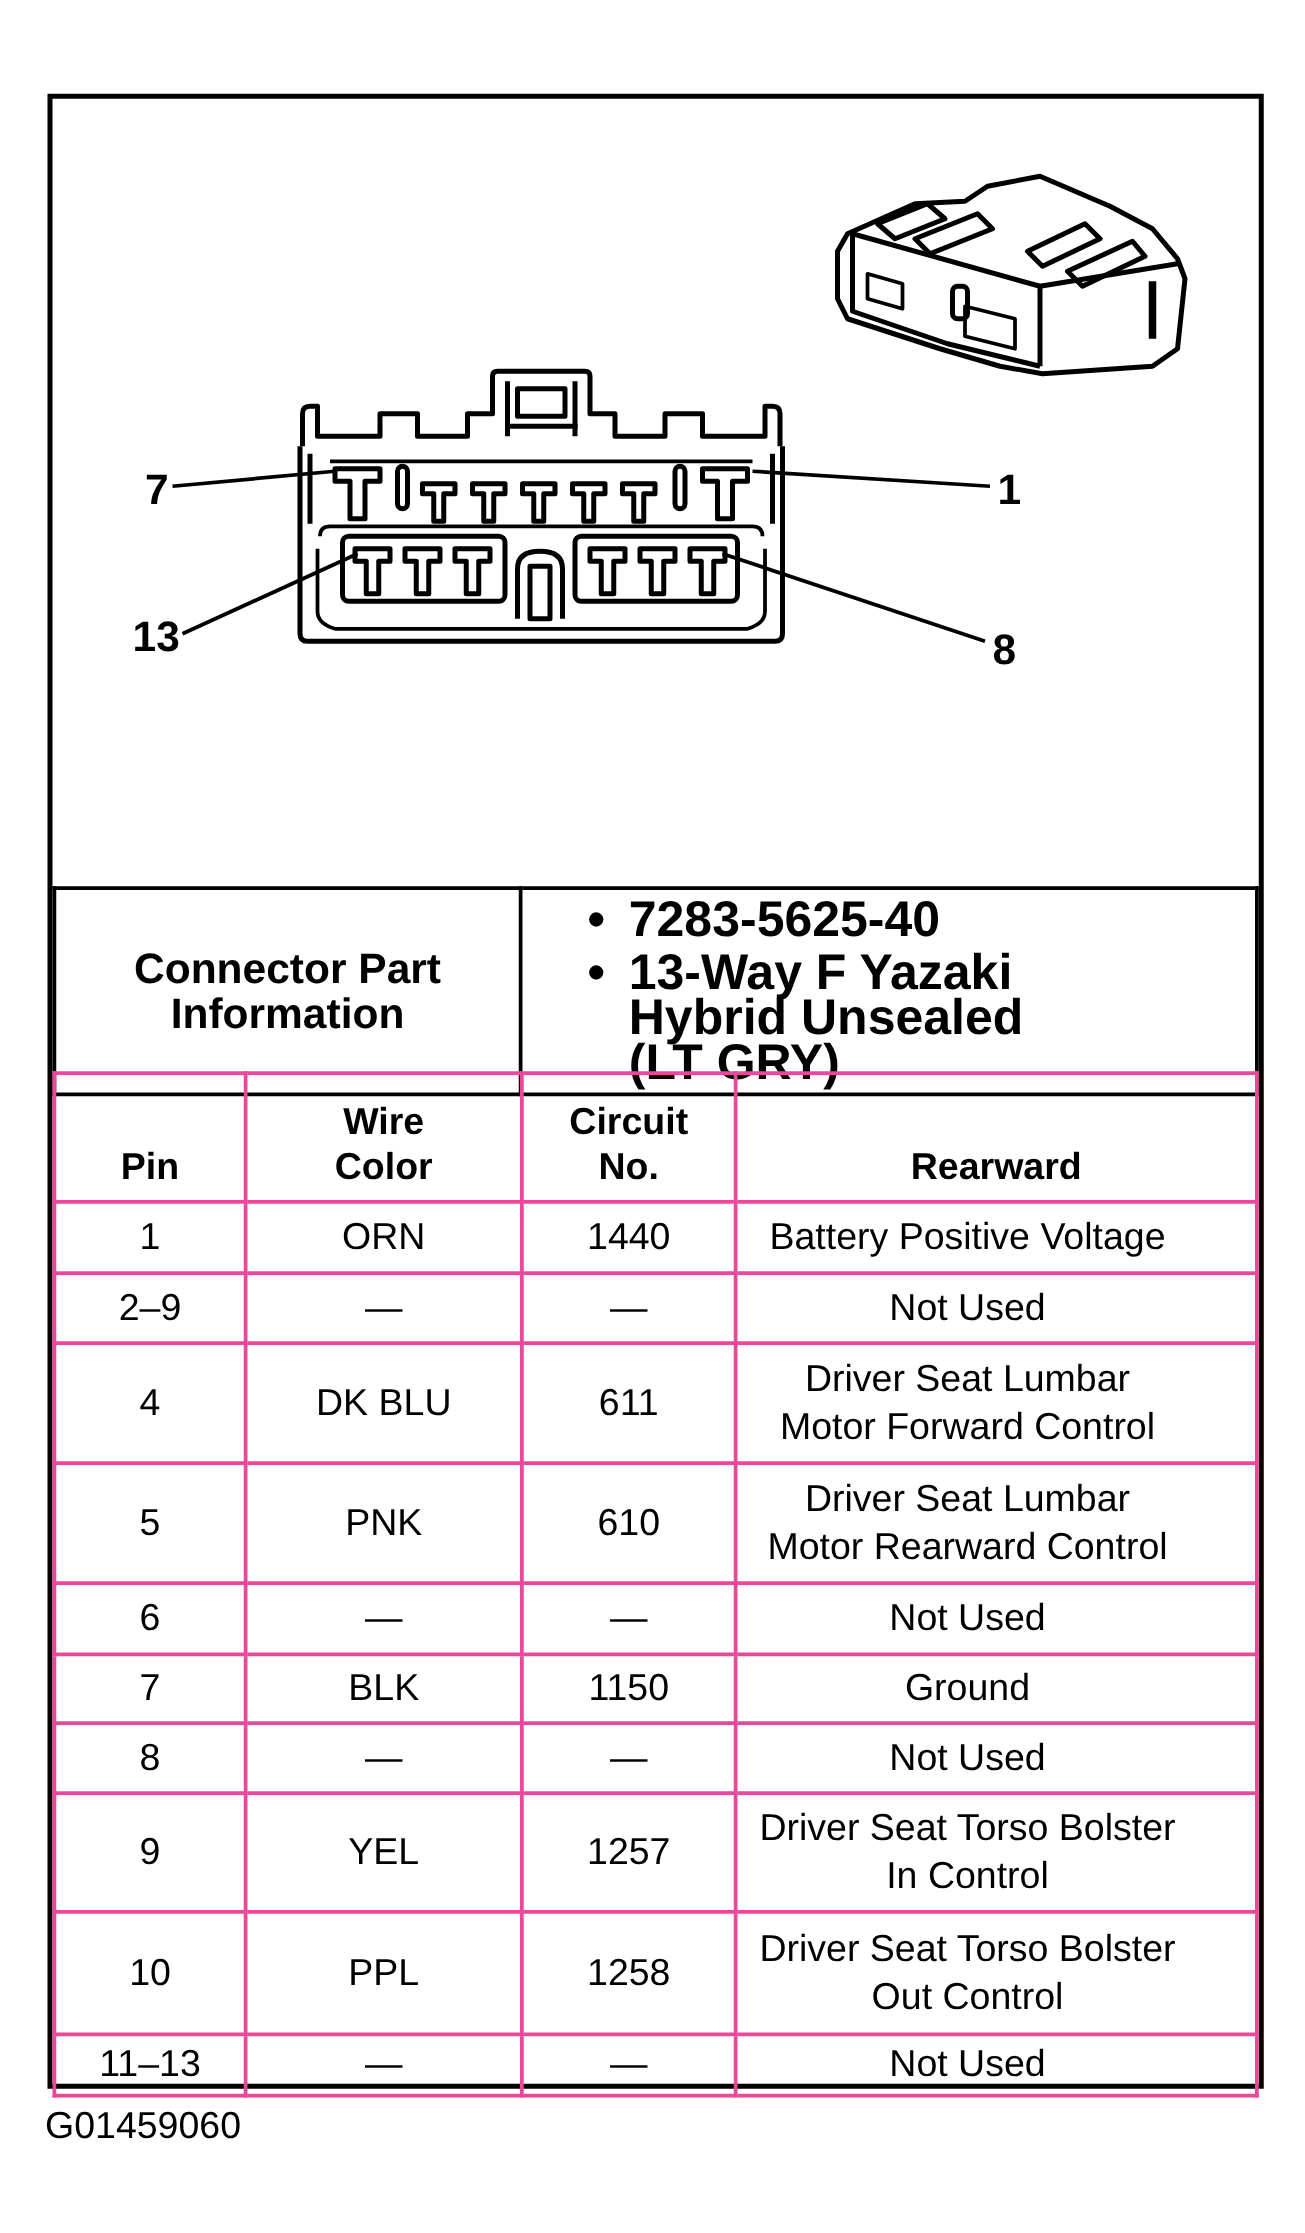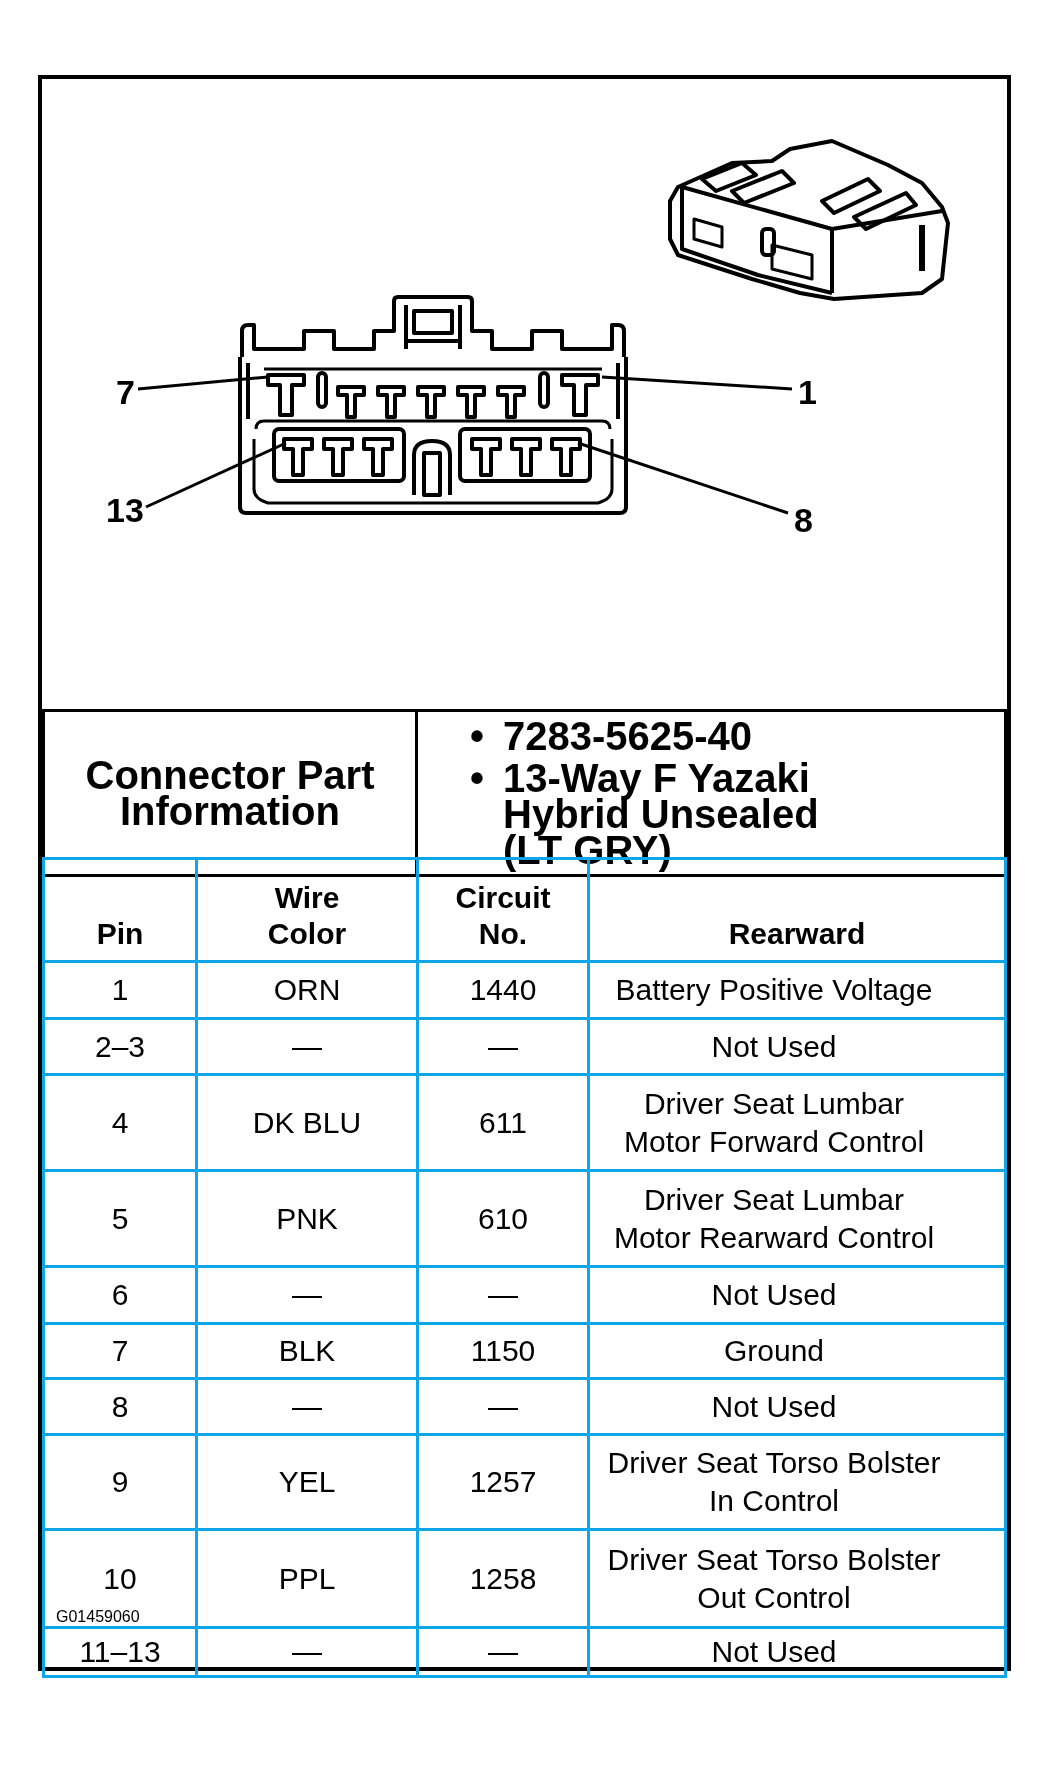--- a/index.html
+++ b/index.html
@@ -7,34 +7,34 @@
            font-family: "Liberation Sans", "DejaVu Sans", sans-serif; color: #000; }
     .frame { position: absolute; left: 38px; top: 75px; width: 965px; height: 1588px;
              border: 4px solid #000; box-sizing: content-box; }
     .diagram { position: absolute; left: 0; top: 0; width: 965px; height: 630px; }
     .diagram svg { position: absolute; left: 0; top: 0; }
     .pin-label { position: absolute; font-weight: bold; font-size: 34px; line-height: 1;
                  font-family: "Liberation Sans Narrow", "Liberation Sans", sans-serif; }
     table.info { position: absolute; left: 0; top: 630px; width: 965px; border-collapse: collapse;
                  table-layout: fixed; }
     table.info td { border: 3px solid #000; padding: 0; vertical-align: middle; }
-    .info-left { width: 370px; height: 146px; text-align: center; font-weight: bold; font-size: 40px;
+    .info-left { width: 370px; height: 146px; text-align: center; font-weight: bold; font-size: 34px;
                  line-height: 36px; }
     .info-right { font-weight: bold; font-size: 40px; line-height: 36px; padding-left: 52px !important; }
     .bullet-item { position: relative; padding-left: 33px; margin: 6px 0; }
     .bullet-item::before { content: "\2022"; position: absolute; left: 0; top: 0; }
     table.pins { position: absolute; left: 0; top: 778px; width: 965px; border-collapse: collapse;
                  table-layout: fixed; }
-    table.pins th, table.pins td { border: 3px solid #0ea5e9; padding: 0; }
+    table.pins th, table.pins td { border: 3px solid #ec4899; padding: 0; }
     table.pins th { font-weight: bold; font-size: 30px; line-height: 36px; vertical-align: bottom;
                     height: 92px; padding-bottom: 8px; }
     table.pins td { font-size: 30px; line-height: 38px; text-align: center; }
     table.pins td.func { text-align: center; padding-left: 14px; }
     .col-pin { width: 150px; } .col-wire { width: 218px; } .col-circ { width: 168px; margin-top: 34px; }
-    .caption { position: absolute; left: 36px; top: 1608px; font-size: 16px; margin-left: 20px; }
+    .caption { position: absolute; left: 36px; top: 1684px; font-size: 30px; }
   </style>
 </head>
 <body>
 
 <div class="frame">
 
   <div class="diagram">
 
     <svg width="965" height="630" viewBox="0 0 965 630">
       <g fill="none" stroke="#000" stroke-width="4" stroke-linejoin="round">
@@ -141,21 +141,21 @@
       </tr>
     </thead>
     <tbody id="pin-rows">
         <tr style="height: 57px;">
           <td>1</td>
           <td>ORN</td>
           <td>1440</td>
           <td class="func" style="padding-right: 60px;">Battery Positive Voltage</td>
         </tr>
         <tr style="height: 56px;">
-          <td>2–3</td>
+          <td>2–9</td>
           <td>—</td>
           <td>—</td>
           <td class="func" style="padding-right: 60px;">Not Used</td>
         </tr>
         <tr style="height: 96px;">
           <td>4</td>
           <td>DK BLU</td>
           <td>611</td>
           <td class="func" style="padding-right: 60px; margin-left: 16px;">Driver Seat Lumbar Motor Forward Control</td>
         </tr>

